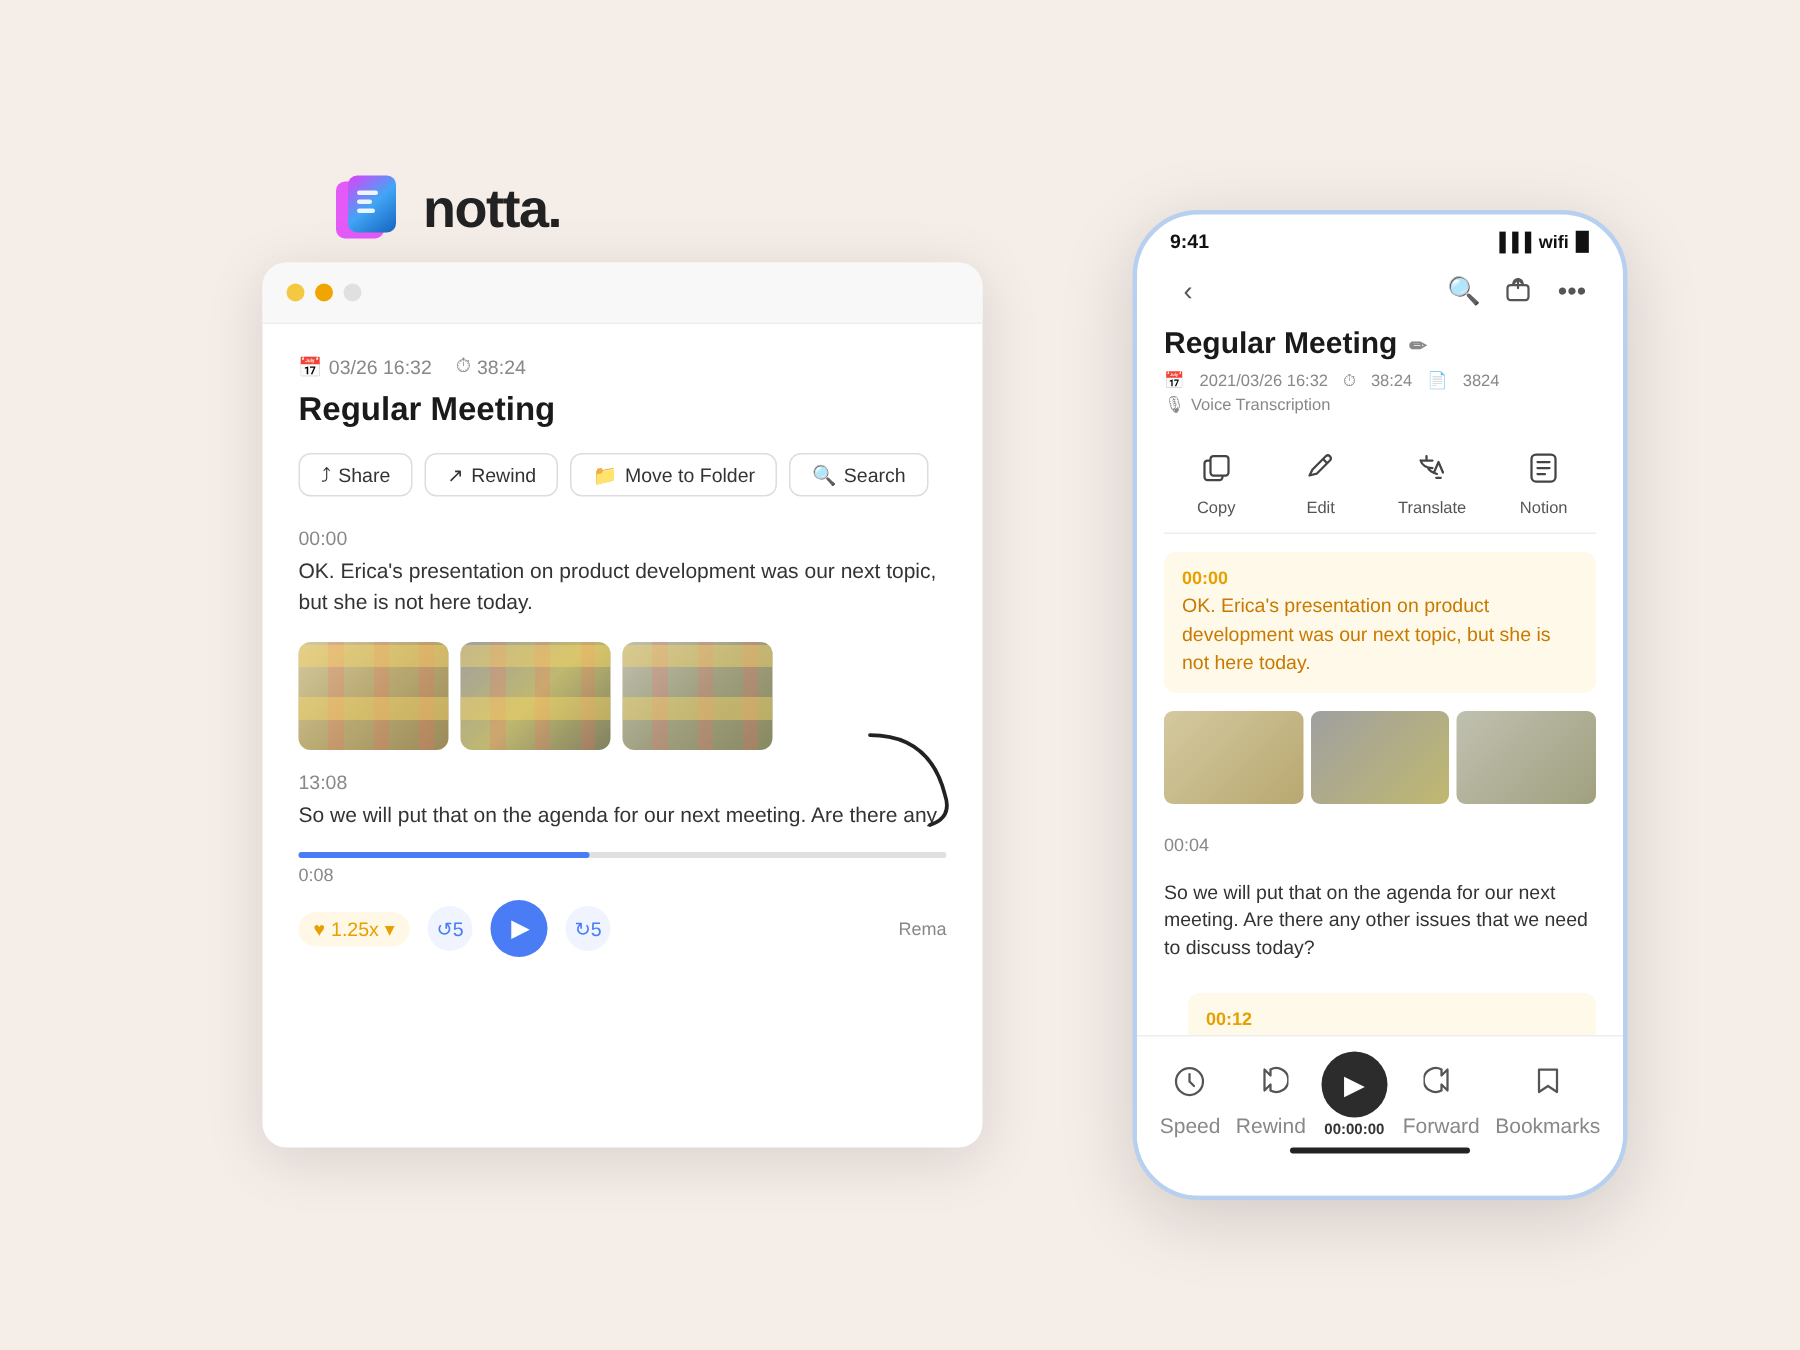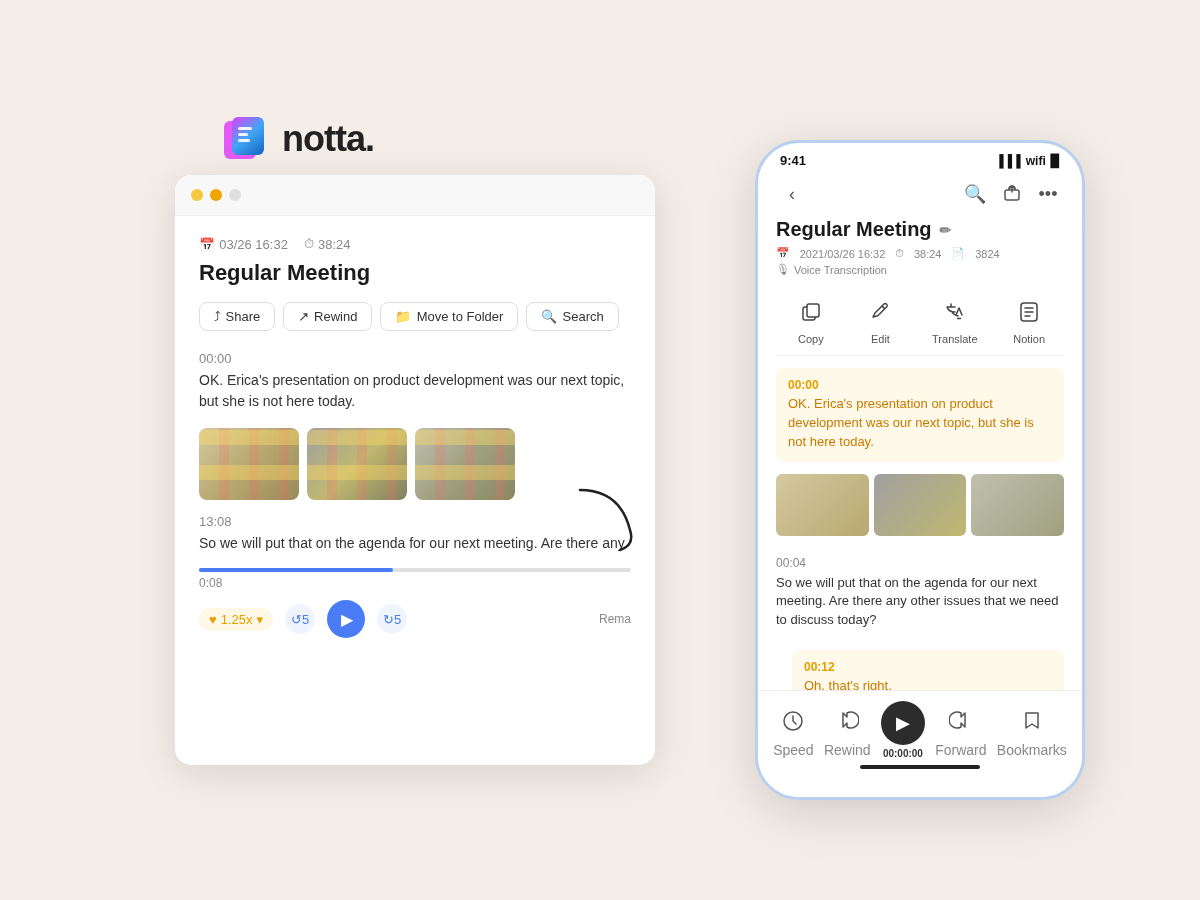--- a/index.html
+++ b/index.html
@@ -634,21 +634,21 @@
       <div class="phone-ts-text">OK. Erica's presentation on product development was our next topic, but she is not here today.</div>
     </div>
 
     <div class="phone-photo-row">
       <div class="phone-photo-thumb ppt-1"></div>
       <div class="phone-photo-thumb ppt-2"></div>
       <div class="phone-photo-thumb ppt-3"></div>
     </div>
 
     <div class="phone-transcript-normal">
-      <div class="transcript-time" style="font-size:12px;color:#888;margin-bottom:4px;">00:04</div>
+      <div class="transcript-time" style="font-size:12px;color:#888;margin-bottom:16px;">00:04</div>
       <div class="transcript-text" style="font-size:13px;line-height:1.45;">So we will put that on the agenda for our next meeting. Are there any other issues that we need to discuss today?</div>
     </div>
 
     <div class="phone-transcript-highlight2">
       <div class="phone-ts-time">00:12</div>
       <div class="phone-ts-text">Oh, that's right.</div>
     </div>
   </div>
 
   <div class="phone-player">

